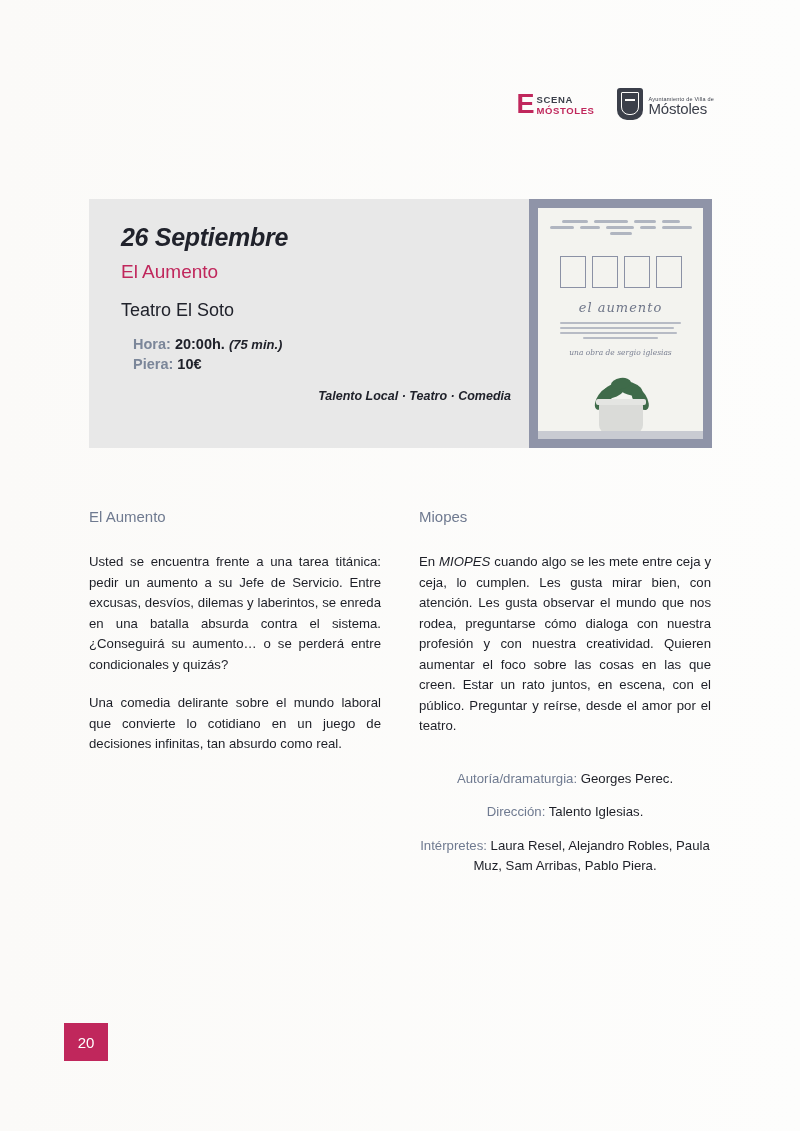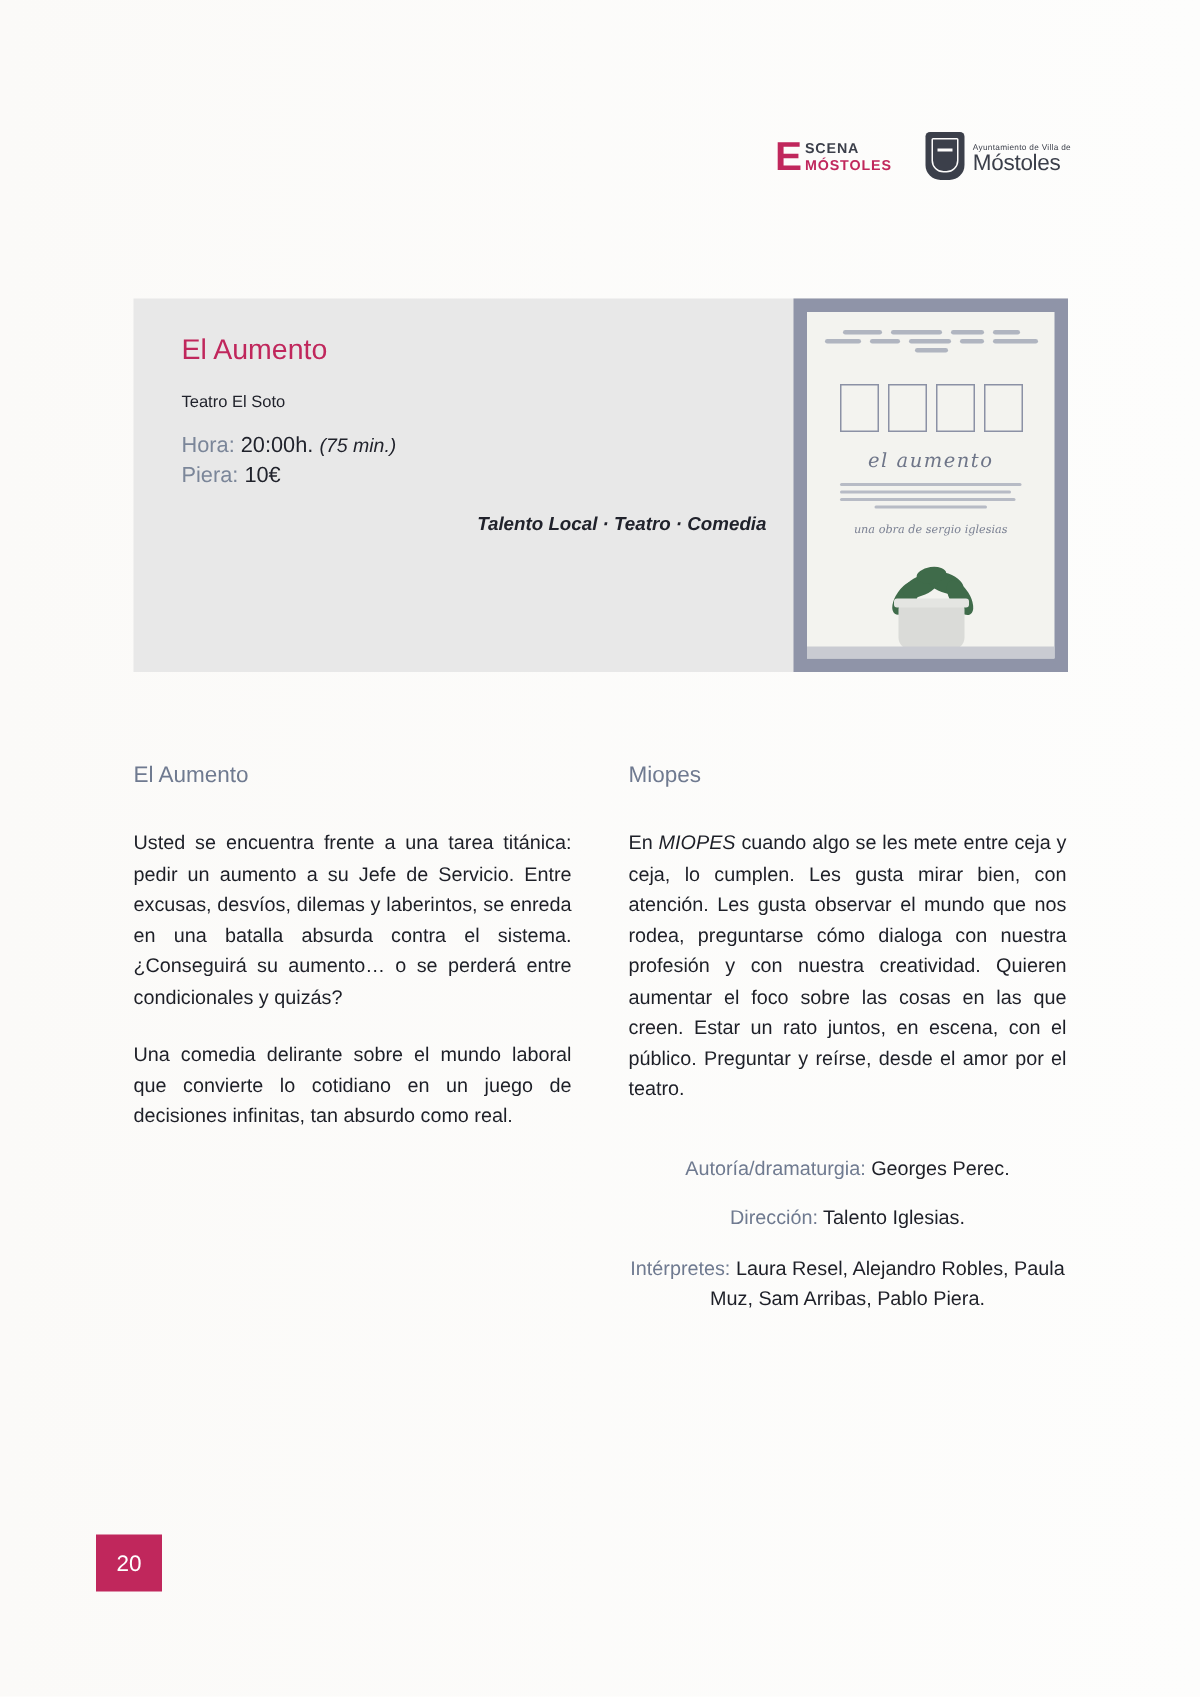--- a/index.html
+++ b/index.html
@@ -125,28 +125,29 @@
     color: #20222b;
     letter-spacing: -0.3px;
     margin: 0 0 9px 0;
   }
   .event-title {
     font-size: 19px;
     color: #c0275c;
     margin: 0 0 17px 0;
   }
   .event-venue {
-    font-size: 11px;
+    font-size: 18px;
     color: #20222b;
     margin: 0 0 15px 0;
   }
   .event-line {
     font-size: 14.5px;
     color: #20222b;
-    margin: 0 0 4px 0;
+    margin: 0 0 4px 12px;
+    font-weight: bold;
   }
   .event-line .lbl {
     color: #7b8699;
   }
   .event-line .min {
     font-style: italic;
     font-size: 13px;
   }
   .event-tags {
     font-size: 12.5px;
@@ -359,20 +360,21 @@
         </div>
       <div class="txt">
         <span class="small">Ayuntamiento de Villa de</span>
         <span class="big">Móstoles</span>
       </div>
     </div>
   </div>
 
   <div class="event-card">
     <div class="event-info">
+      <div class="event-date">26 Septiembre</div>
       <div class="event-title">El Aumento</div>
       <div class="event-venue">Teatro El Soto</div>
       <div class="event-line">
         <span class="lbl">Hora:</span>
         <span>20:00h.</span>
         <span class="min">(75 min.)</span>
       </div>
       <div class="event-line">
         <span class="lbl">Piera:</span>
         <span>10€</span>

